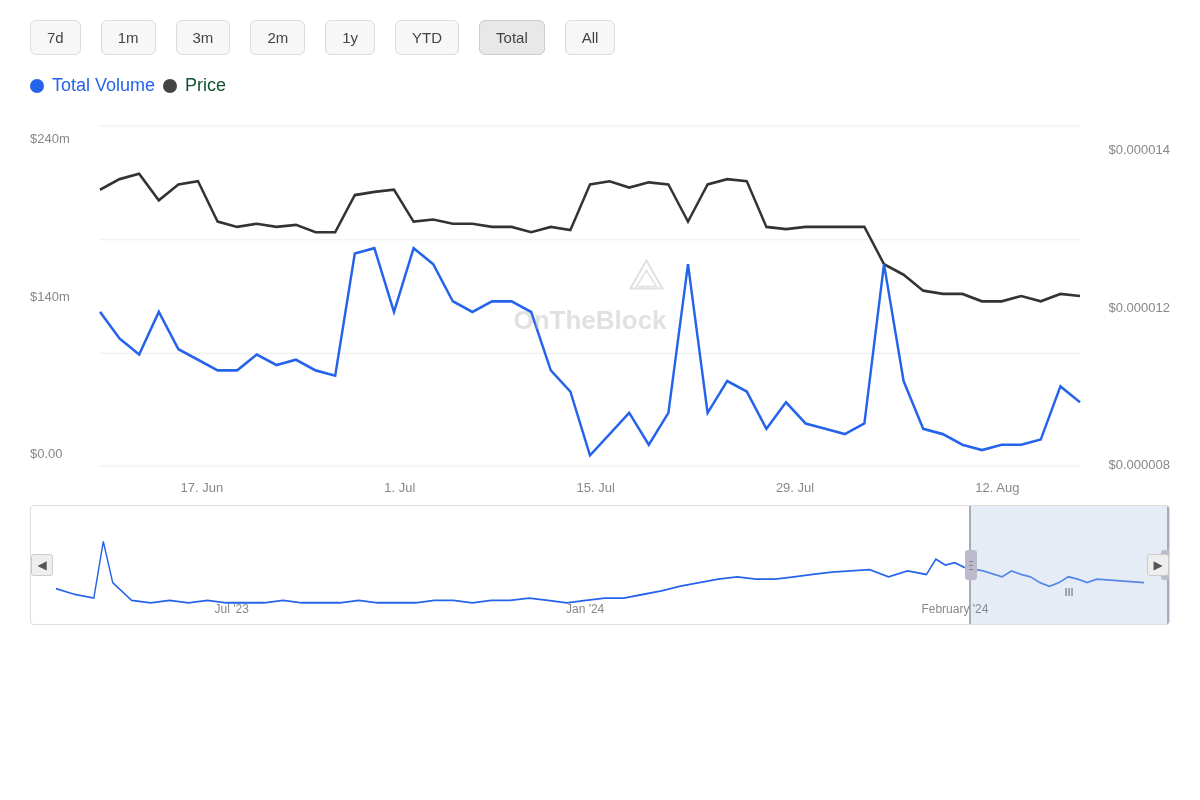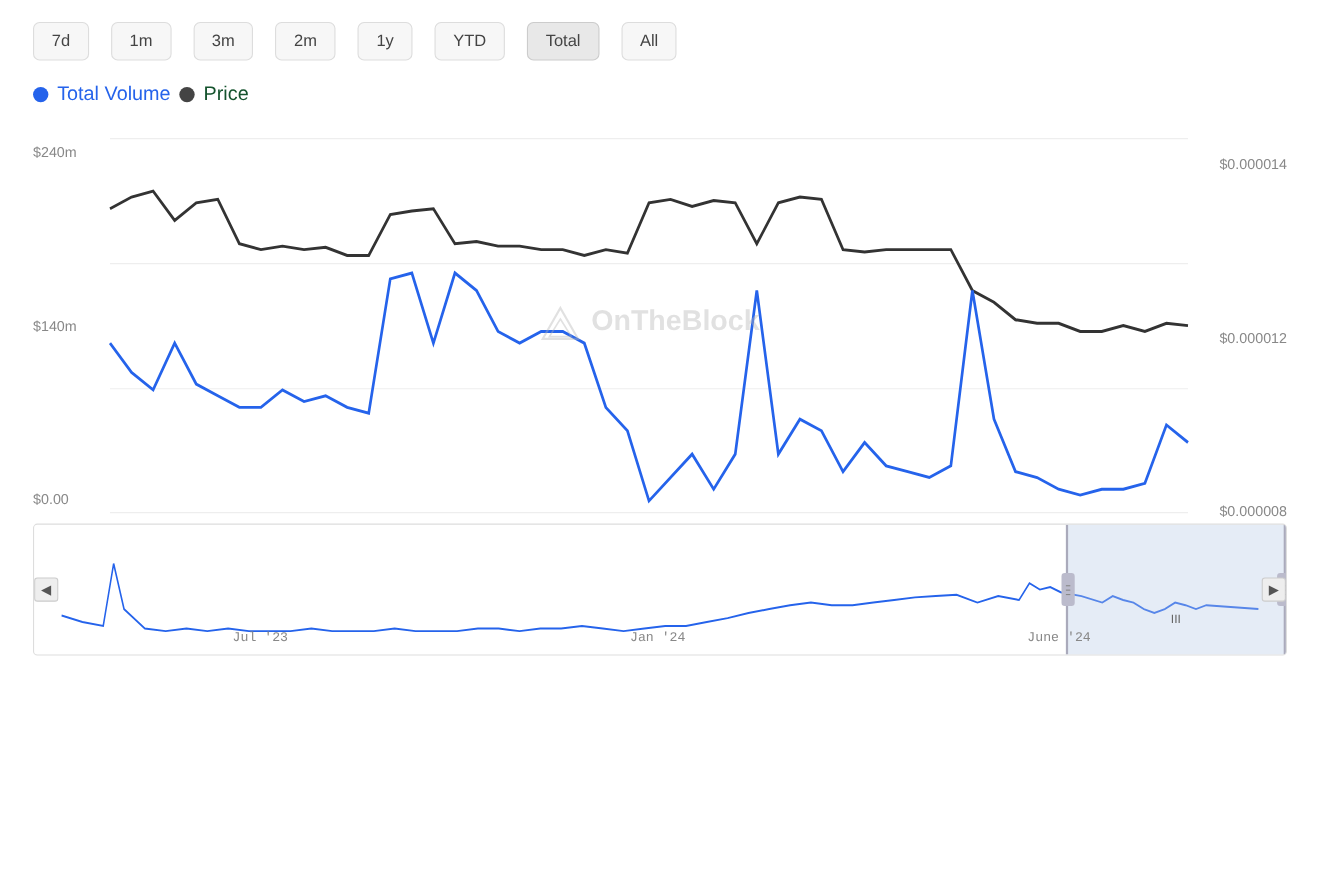--- a/index.html
+++ b/index.html
@@ -117,22 +117,23 @@
       position: absolute;
       top: 50%;
       left: 50%;
       transform: translate(-50%, -50%);
       font-size: 28px;
       color: rgba(180,180,180,0.35);
       font-weight: 700;
       white-space: nowrap;
       pointer-events: none;
       display: flex;
-      align-items: flex-start;
+      align-items: flex-end;
       gap: 8px;
+      flex-direction: column;
     }
     
     .navigator {
       position: relative;
       height: 120px;
       border: 1px solid #ddd;
       border-radius: 4px;
       margin-top: 10px;
       overflow: hidden;
     }
@@ -207,21 +208,20 @@
       color: #555;
       z-index: 10;
     }
     .nav-x-labels {
       position: absolute;
       bottom: 8px;
       left: 25px;
       right: 22px;
       display: flex;
       justify-content: space-around;
-      font-family: Liberation Mono, monospace;
     }
     .nav-x-label {
       font-size: 12px;
       color: #888;
     }
     svg {
       overflow: visible;
     }
   </style>
 </head>
@@ -385,20 +385,27 @@
               920,300
               940,300
               960,295
               980,245
               1000,260
             "></polyline>
         </svg>
       </div>
     </div>
 
+    <div class="x-axis">
+      <span class="x-label">17. Jun</span>
+      <span class="x-label">1. Jul</span>
+      <span class="x-label">15. Jul</span>
+      <span class="x-label">29. Jul</span>
+      <span class="x-label">12. Aug</span>
+    </div>
 
     <div class="navigator">
 
       <div class="nav-scroll-left">◀</div>
 
       <svg width="100%" height="100%" viewBox="0 0 1150 100" preserveAspectRatio="none" style="position:absolute; left:25px; right:25px; width:calc(100% - 50px);">
 
         <polyline fill="none" stroke="#2563eb" stroke-width="1.5" points="
             0,70 20,75 40,78 50,30 60,65 80,80 100,82 120,80 140,82 160,80 180,82 200,82
             220,82 240,80 260,82 280,82 300,82 320,80 340,82 360,82 380,82 400,80 420,80
@@ -425,19 +432,19 @@
             <div class="handle-line"></div>
             <div class="handle-line"></div>
             <div class="handle-line"></div>
           </div>
         </div>
       </div>
 
       <div class="nav-x-labels">
         <span class="nav-x-label">Jul '23</span>
         <span class="nav-x-label">Jan '24</span>
-        <span class="nav-x-label">June '24</span>
+        <span class="nav-x-label">February '24</span>
       </div>
 
       <div class="nav-scroll-right">▶</div>
     </div>
   </div>
 </div>
 
 </body></html>

